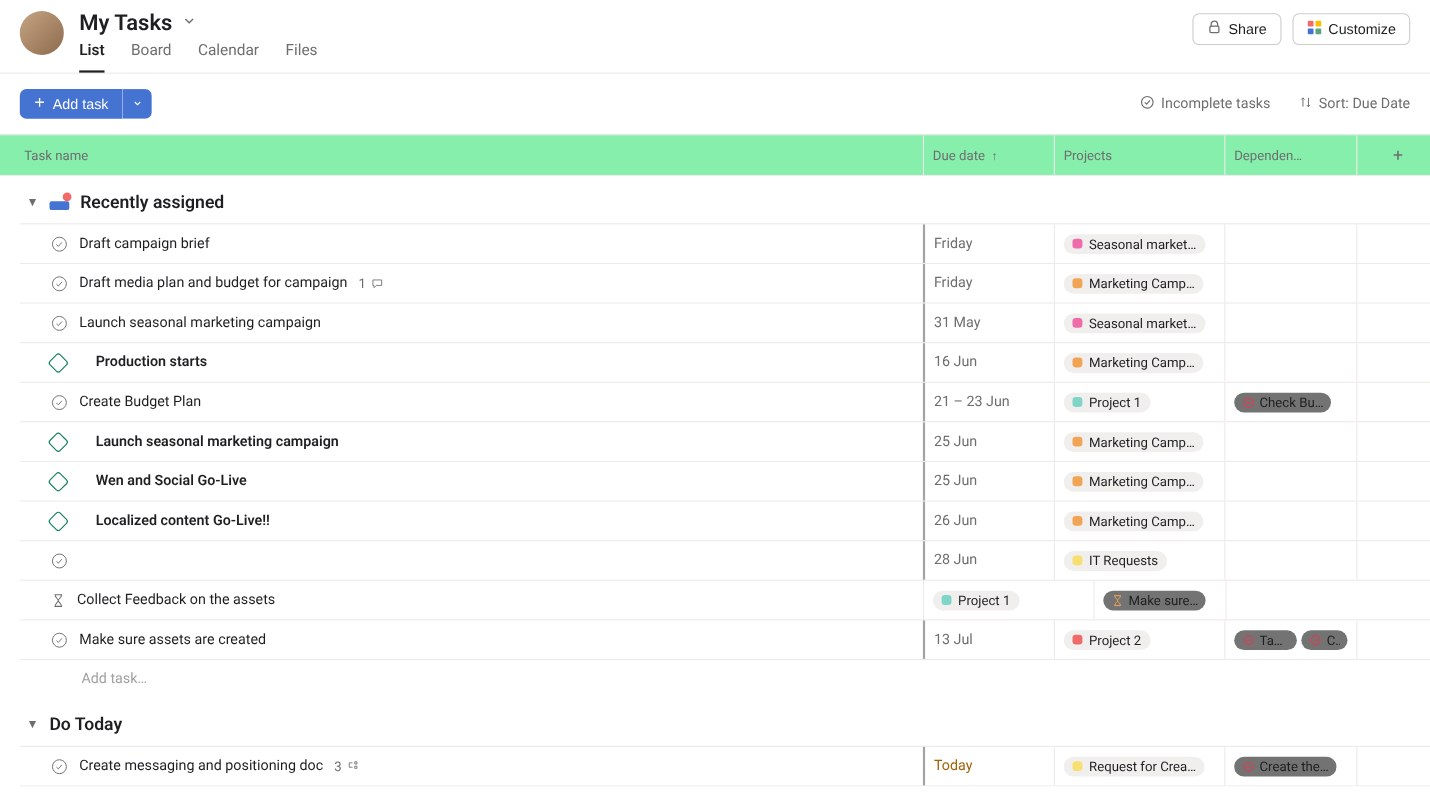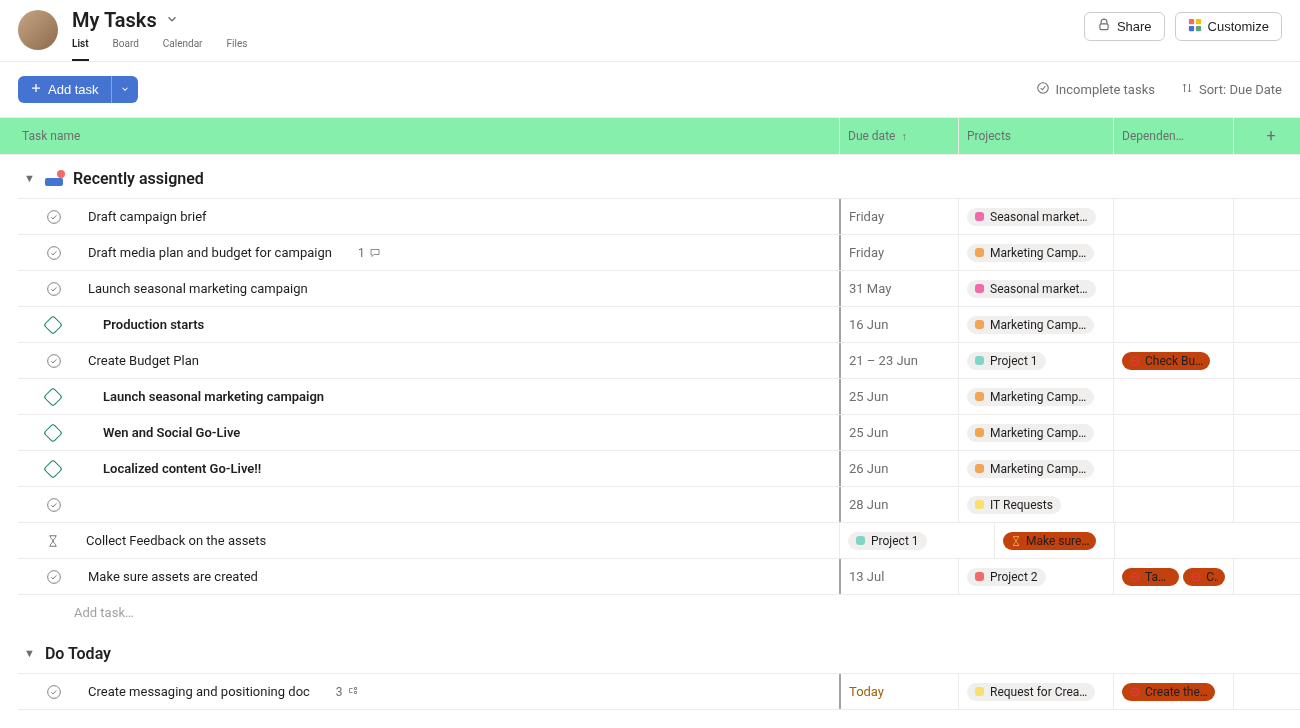--- a/index.html
+++ b/index.html
@@ -7,21 +7,21 @@
   body { width:1300px; }
 
   
   .header { display:flex; align-items:flex-start; padding:8px 18px 0 18px; border-bottom:1px solid #edeae9; }
   .avatar { width:40px; height:40px; border-radius:50%; background:linear-gradient(135deg,#c6a583 0%, #8c6a4d 100%); flex-shrink:0; margin-top:2px; }
   .header-main { margin-left:14px; flex-grow:1; }
   .title-row { display:flex; align-items:center; gap:8px; }
   .page-title { font-size:20px; font-weight:600; }
   .chev { color:#6d6e6f; }
   .tabs { display:flex; gap:24px; margin-top:6px; }
-  .tab { font-size:10px; color:#6d6e6f; padding-bottom:10px; cursor:pointer; }
+  .tab { font-size:14px; color:#6d6e6f; padding-bottom:10px; cursor:pointer; }
   .tab.active { color:#1e1f21; font-weight:600; border-bottom:2px solid #1e1f21; }
   .header-right { display:flex; align-items:center; gap:10px; margin-top:4px; }
   .btn-outline { display:flex; align-items:center; gap:6px; border:1px solid #cfcbcb; border-radius:6px; padding:5px 12px; font-size:13px; cursor:pointer; background:#fff; color:#1e1f21;}
   .btn-outline svg { width:14px; height:14px; }
 
   
   .toolbar { display:flex; align-items:center; padding:14px 18px; }
   .btn-primary-group { display:flex; }
   .btn-primary { display:flex; align-items:center; gap:6px; background:#4573d2; color:#fff; border:none; border-radius:6px 0 0 6px; padding:6px 12px; font-size:13px; font-weight:500; cursor:pointer; }
   .btn-primary-split { background:#4573d2; color:#fff; border:none; border-left:1px solid rgba(255,255,255,0.35); border-radius:0 6px 6px 0; padding:6px 8px; cursor:pointer; display:flex; align-items:center;}
@@ -41,42 +41,42 @@
   .section-head { display:flex; align-items:center; gap:10px; padding:14px 0 10px 24px; font-size:16px; font-weight:600; }
   .caret { color:#6d6e6f; cursor:pointer; font-size:11px; }
   .inbox-icon { position:relative; width:18px; height:14px; }
   .inbox-icon .box { position:absolute; bottom:0; left:0; width:18px; height:8px; background:#4573d2; border-radius:2px; }
   .inbox-icon .dot { position:absolute; top:-2px; right:-2px; width:8px; height:8px; border-radius:50%; background:#f06a6a; }
 
   
   .rows-wrap { border-top:1px solid #edeae9; margin-left:18px; }
   .row { display:flex; border-bottom:1px solid #edeae9; min-height:36px; align-items:stretch; }
   .cell { display:flex; align-items:center; padding:0 8px; font-size:13px; }
-  .cell.name { flex:0 0 821px; gap:26px; padding-left:28px; cursor:pointer; }
+  .cell.name { flex:0 0 821px; gap:10px; padding-left:28px; cursor:pointer; }
   .cell.due  { flex:0 0 119px; border-left:2px solid #a3a3a3; color:#6d6e6f; }
   .cell.due.today { color:#a16207; }
   .cell.proj { flex:0 0 155px; border-left:1px solid #edeae9; overflow:hidden;}
   .cell.dep  { flex:0 0 120px; border-left:1px solid #edeae9; overflow:hidden; gap:4px;}
   .cell.end  { flex:1 1 auto; border-left:1px solid #edeae9; }
   .task-name { white-space:nowrap; }
   .task-name.bold { font-weight:600;padding-left:17px; }
   .comment-badge { display:flex; align-items:center; gap:4px; color:#6d6e6f; font-size:12px; }
   .sub-badge { display:flex; align-items:center; gap:4px; color:#6d6e6f; font-size:12px; }
 
   .icon-check { width:16px; height:16px; }
   .icon-check circle { fill:none; stroke:#6d6e6f; stroke-width:1.3; }
   .icon-check path { fill:none; stroke:#6d6e6f; stroke-width:1.3; }
   .icon-milestone { width:14px; height:14px; transform:rotate(45deg); border:1.5px solid #0d7f56; border-radius:3px; }
   .icon-hourglass { width:14px; height:14px; color:#6d6e6f; }
 
   .pill { display:inline-flex; align-items:center; gap:6px; background:#f1efee; border-radius:10px; padding:2px 8px; font-size:12px; color:#1e1f21; max-width:100%; overflow:hidden; white-space:nowrap; }
   .pill .dot { width:9px; height:9px; border-radius:3px; flex-shrink:0; }
   .pill-text { overflow:hidden; text-overflow:ellipsis; }
 
-  .dep-pill { display:inline-flex; align-items:center; gap:4px; background:#c2410c; border-radius:10px; padding:2px 7px; font-size:12px; color:#1e1f21; white-space:nowrap; overflow:hidden; max-width:100%;}
+  .dep-pill { display:inline-flex; align-items:center; gap:4px; background:#737373; border-radius:10px; padding:2px 7px; font-size:12px; color:#1e1f21; white-space:nowrap; overflow:hidden; max-width:100%;}
   .dep-pill .dot-icon { flex-shrink:0; }
   .dep-text { overflow:hidden; text-overflow:ellipsis; }
 
   .add-task-row { padding:10px 0 10px 56px; font-size:13px; color:#a2a0a2; cursor:text; }
 
   .c-pink   { background:#f06ba9; }
   .c-orange { background:#f1a454; }
   .c-teal   { background:#7fd6c8; }
   .c-yellow { background:#f8df72; }
   .c-salmon { background:#f06a6a; }

